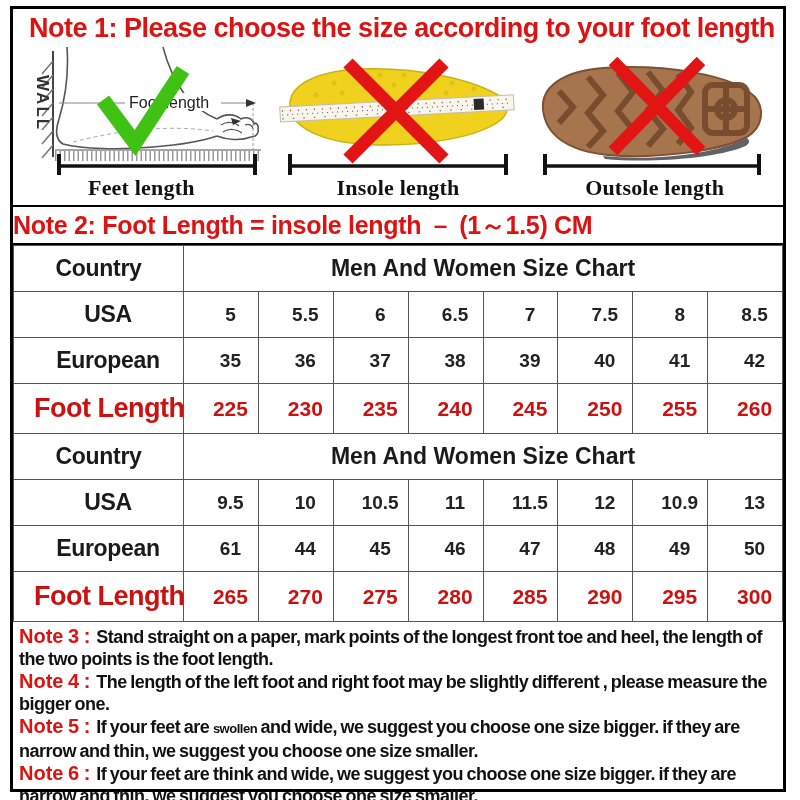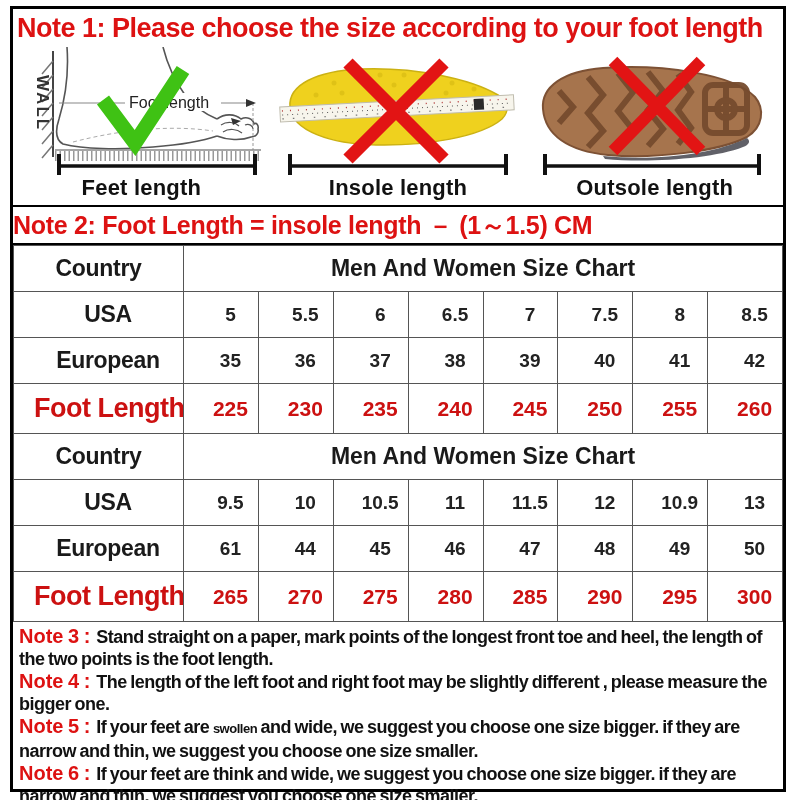--- a/index.html
+++ b/index.html
@@ -1,26 +1,26 @@
 <!DOCTYPE html>
 <html style="--red: #dd1212; --table-red: #cc1111; --red-x: #e21414; --green-check: #3fc214; --insole-yellow: #efd11e; --outsole-brown: #a6744d; --grid-line: #555555;"><head>
 <meta charset="utf-8">
 <style>
   html,body{margin:0;padding:0;width:800px;height:800px;background:#ffffff;overflow:hidden;
     font-family:"Liberation Sans","DejaVu Sans",sans-serif;}
   .frame{position:absolute;left:10px;top:6px;width:776px;height:786px;box-sizing:border-box;
     border:3px solid #000;background:#fff;display:flex;flex-direction:column;}
   
-  .note1{flex:0 0 38px;display:flex;align-items:center;padding-left:4px;
+  .note1{flex:0 0 38px;display:flex;align-items:center;padding-left:16px;
     color:var(--red);font-weight:bold;font-size:27px;letter-spacing:-0.5px;white-space:nowrap;}
   
   .illus{flex:0 0 158px;display:flex;}
   .illus-col{flex:1;display:flex;flex-direction:column;align-items:center;justify-content:flex-start;}
   .illus-col svg{display:block;}
-  .illus-label{font-size:22px;font-weight:bold;color:#111;margin-top:0px;letter-spacing:0.2px;}
+  .illus-label{font-size:22px;font-weight:bold;color:#111;margin-top:0px;letter-spacing:0.2px;font-family:Liberation Serif, serif;}
   
   .note2{flex:0 0 40px;box-sizing:border-box;border-top:2px solid #000;border-bottom:2px solid #000;
     display:flex;align-items:center;color:var(--red);font-weight:bold;font-size:25px;
     letter-spacing:-0.3px;white-space:nowrap;}
   
   table.chart{width:100%;border-collapse:collapse;table-layout:fixed;flex:0 0 auto;}
   table.chart td{border:1px solid var(--grid-line);text-align:center;vertical-align:middle;
     overflow:hidden;white-space:nowrap;}
   tr.row-header td{height:43px;margin-left:39px;}
   tr.row-data td{height:43px;padding-left:20px;}

